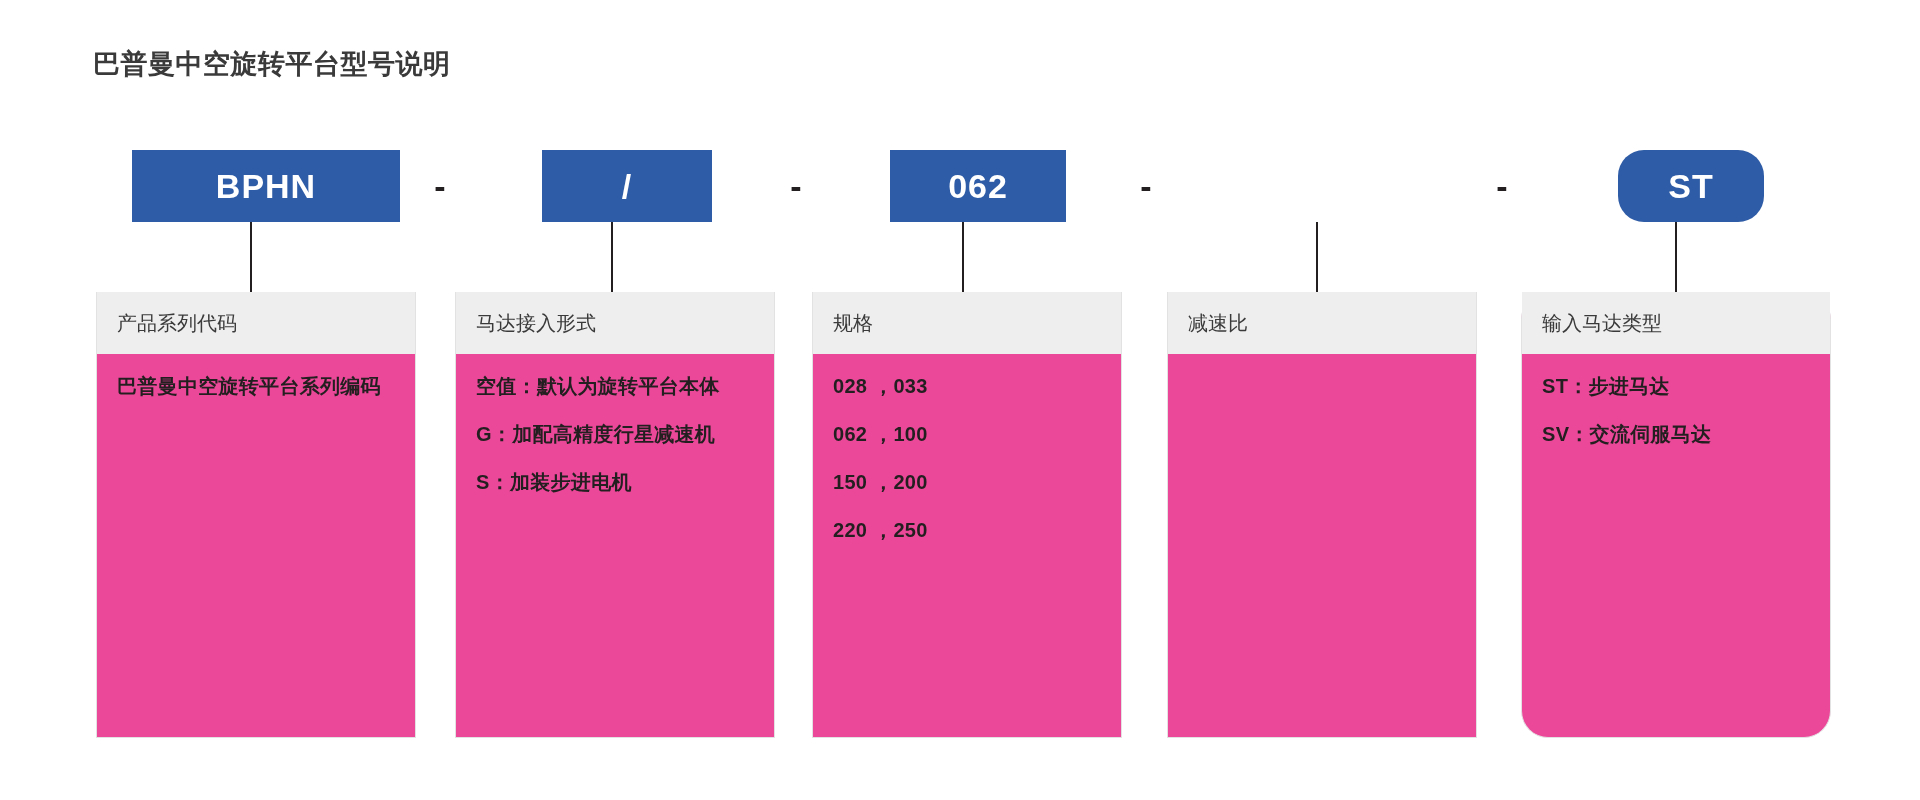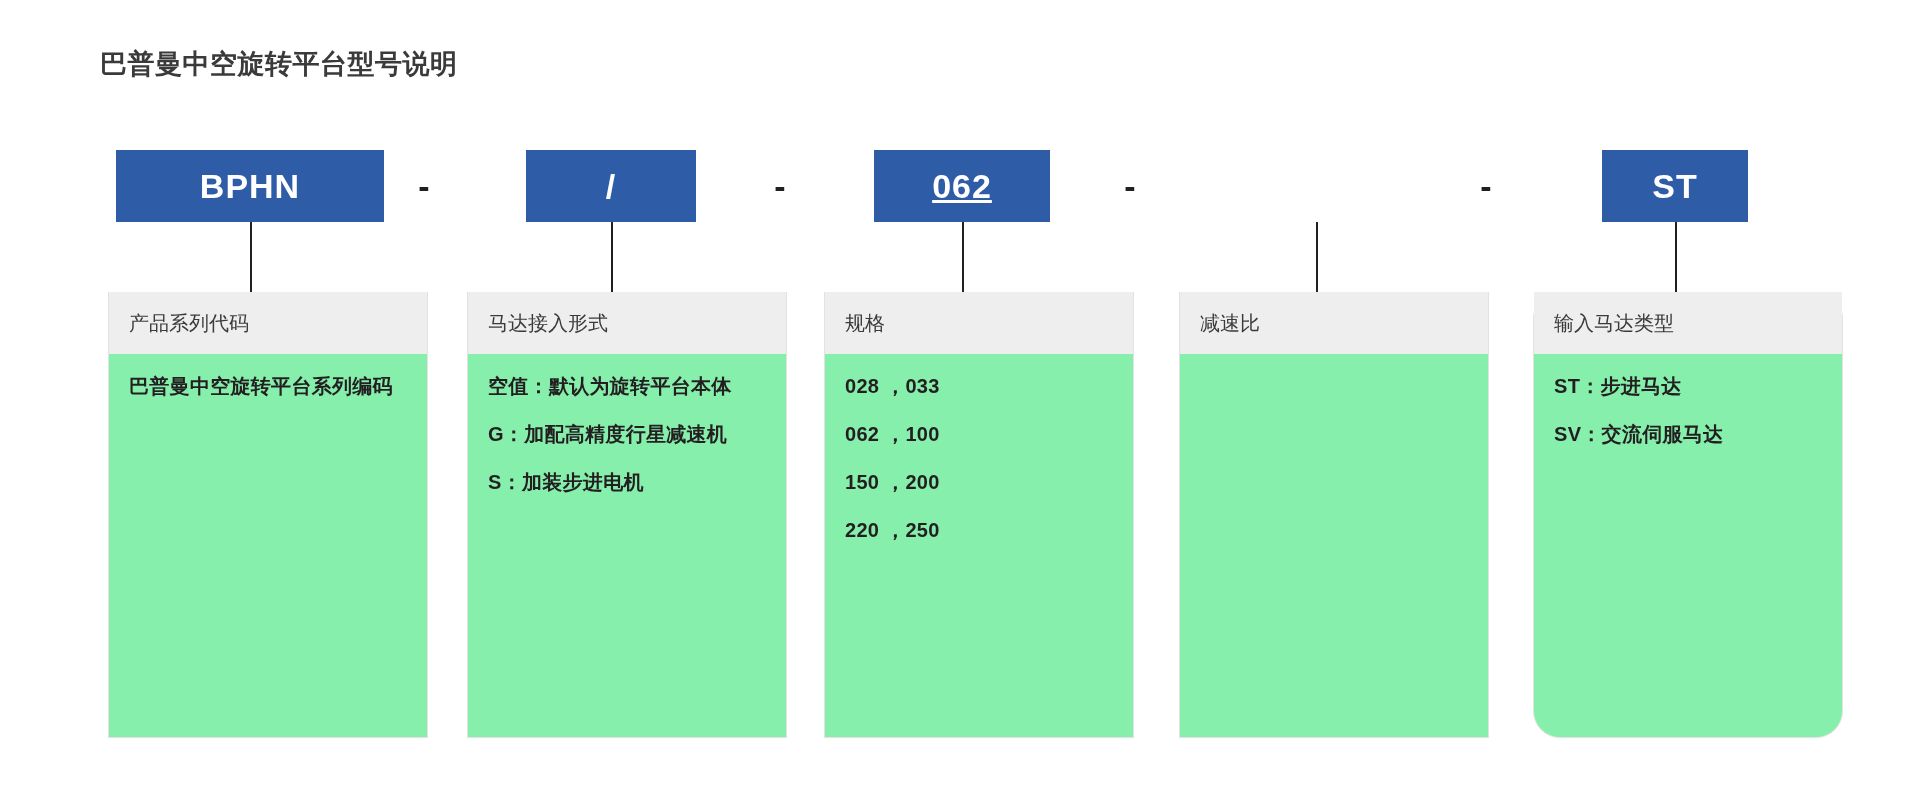--- a/index.html
+++ b/index.html
@@ -6,33 +6,33 @@
   body{
     width:1920px;height:800px;
     background:#ffffff;
     font-family:"Liberation Sans","DejaVu Sans",sans-serif;
     color:#231f20;
     overflow:hidden;
     position:relative;
   }
   #page-title{
     position:absolute;
-    left:100px;
+    left:93px;
     top:46px;
     font-size:27px;
     font-weight:bold;
     letter-spacing:0.5px;
     color:#3a3a3a;
     white-space:nowrap;
   }
 
   
   .chip-row{
     position:absolute;
-    left:0;top:150px;
+    left:16px;top:150px;
     width:1604px;height:72px;
   }
   .chip{
     position:absolute;
     top:0;
     height:72px;
     background:#2f5ca6;
     color:#ffffff;
     font-size:34px;
     font-weight:bold;
@@ -57,26 +57,25 @@
     width:2px;
     background:#231f20;
     top:222px;
     height:70px;
   }
 
   
   .panel{
     position:absolute;
     top:292px;
-    background:#86efac;
+    background:#ec4899;
     border:1px solid #e2e2e2;
     border-top:none;
     box-sizing:border-box;
     height:446px;
-    margin-left:12px;
   }
   .panel-head{
     background:#eeeeee;
     height:62px;
     display:flex;
     align-items:center;
     padding-left:20px;
     box-sizing:border-box;
     font-size:20px;
     color:#3a3a3a;
@@ -99,24 +98,24 @@
 <body>
 
 <div id="page-title">巴普曼中空旋转平台型号说明</div>
 
 <div class="chip-row">
 
   <div class="chip" style="left:116px;width:268px;">BPHN</div>
   <div class="dash" style="left:404px;">-</div>
   <div class="chip" style="left:526px;width:170px;">/</div>
   <div class="dash" style="left:760px;">-</div>
-  <div class="chip" style="left:874px;width:176px;text-decoration:underline;">062</div>
+  <div class="chip" style="left:874px;width:176px;">062</div>
   <div class="dash" style="left:1110px;">-</div>
   <div class="dash" style="left:1466px;">-</div>
-  <div class="chip" style="left:1602px;width:146px;">ST</div>
+  <div class="chip" style="left:1602px;width:146px;border-radius:26px;">ST</div>
 </div>
 
 <div class="stem" style="left:250px;"></div>
 <div class="stem" style="left:611px;"></div>
 <div class="stem" style="left:962px;"></div>
 <div class="stem" style="left:1316px;"></div>
 <div class="stem" style="left:1675px;"></div>
 
 <div class="panel" style="left:96px;width:320px;">
   <div class="panel-head">产品系列代码</div>

